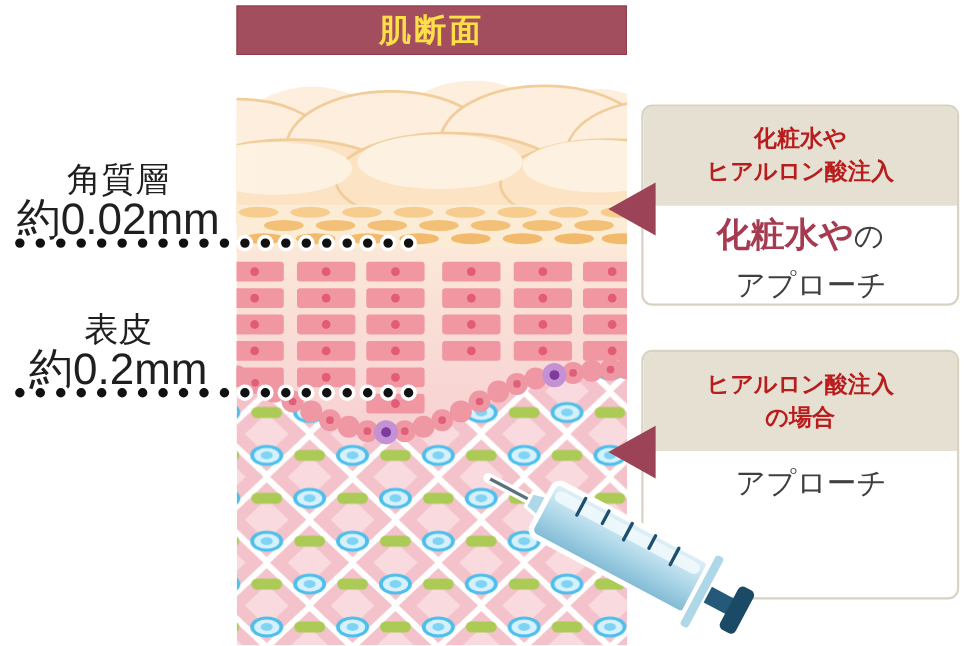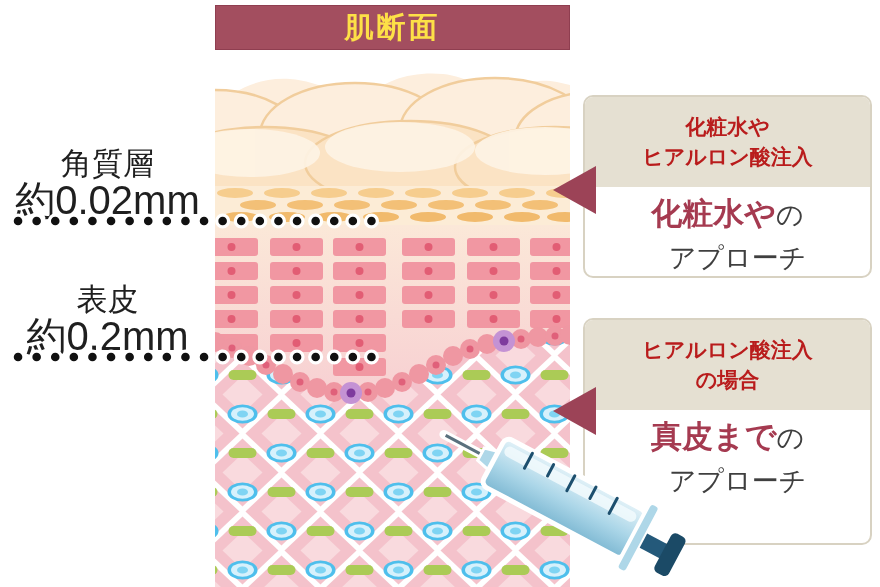--- a/index.html
+++ b/index.html
@@ -286,23 +286,20 @@
       <div class="approach-line">アプローチ</div>
     </div>
   </div>
 
   <div class="callout" id="callout2">
     <div class="callout-header">
       <div>ヒアルロン酸注入</div>
       <div>の場合</div>
     </div>
     <div class="callout-body">
-      <div class="c-line1">
-        <span class="em">真皮まで</span><span class="suffix">の</span>
-      </div>
       <div class="approach-line">アプローチ</div>
     </div>
   </div>
 
   <svg class="overlay" viewBox="0 0 880 587" aria-hidden="true">
     <defs>
       <linearGradient id="barrelG" x1="0" y1="0" x2="0" y2="1">
         <stop offset="0" stop-color="#e3f2f8"></stop>
         <stop offset="0.55" stop-color="#abd6e8"></stop>
         <stop offset="1" stop-color="#7fb9d3"></stop>

